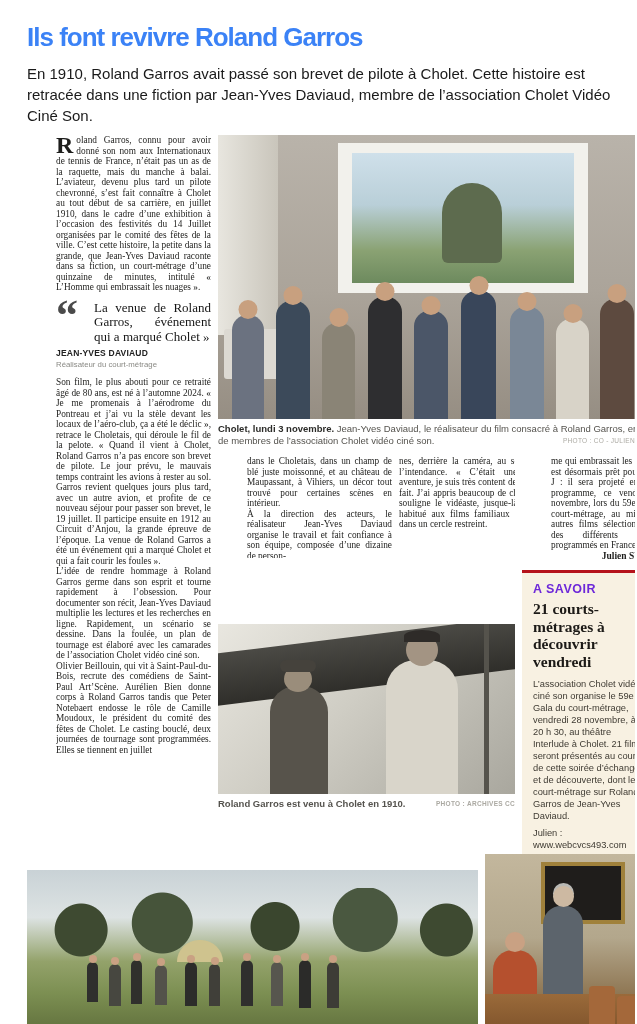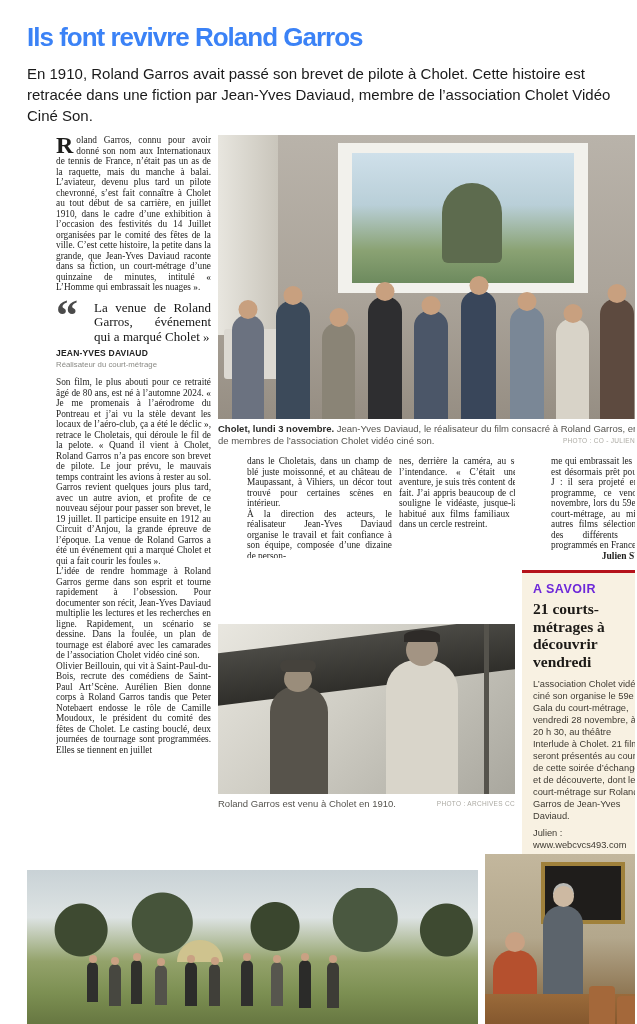--- a/index.html
+++ b/index.html
@@ -96,21 +96,21 @@
   .caption{
     font-family:"Liberation Sans",sans-serif;font-size:9.5px;line-height:12px;
     color:#55534e;margin-top:4px;position:relative;
   }
   .caption b{color:#2b2b28;}
   .credit{
     font-family:"Liberation Sans",sans-serif;font-size:6.5px;color:#aba9a2;
     text-transform:uppercase;letter-spacing:.3px;
   }
   .credit-abs{position:absolute;right:2px;bottom:0;}
-  .cap-row{display:flex;justify-content:space-between;align-items:flex-end;}
+  .cap-row{display:flex;justify-content:space-between;align-items:flex-end;font-weight:bold;}
 
   
   .three-cols{display:flex;margin-top:9px;flex:1;}
   .mid-left{width:297px;flex:0 0 297px;}
   .text-cols{display:flex;height:102px;overflow:hidden;}
   .text-cols .tcol{width:145px;flex:0 0 145px;}
   .text-cols .tcol + .tcol{margin-left:7px;}
   .mid-right{width:146px;flex:0 0 146px;margin-left:7px;}
   .author{font-weight:bold;font-size:9.5px;text-align:right;margin-top:3px;}
 

